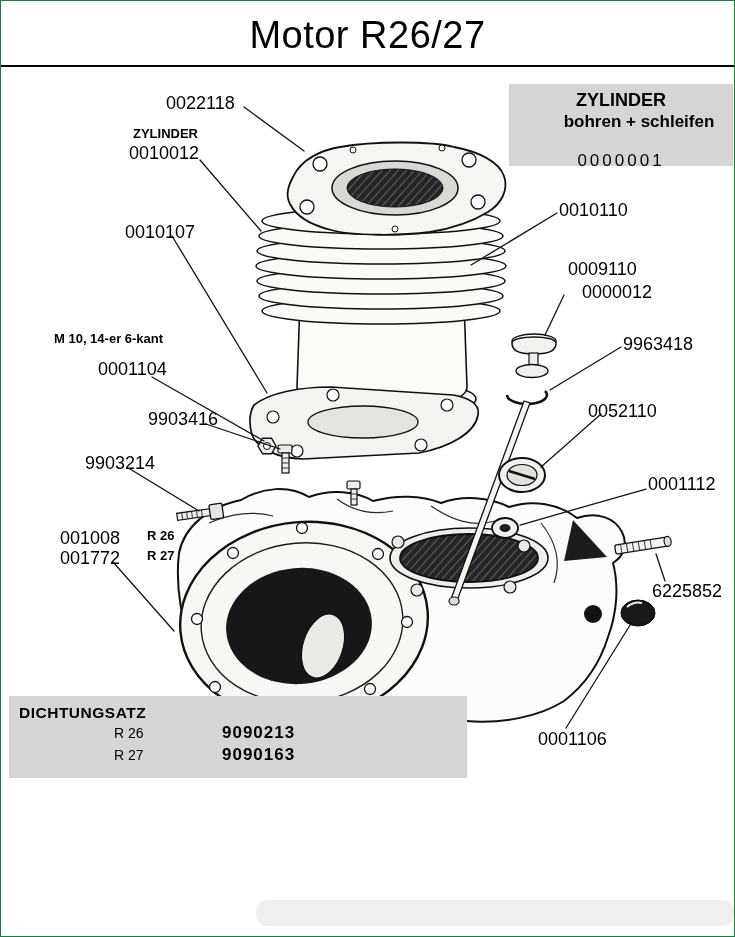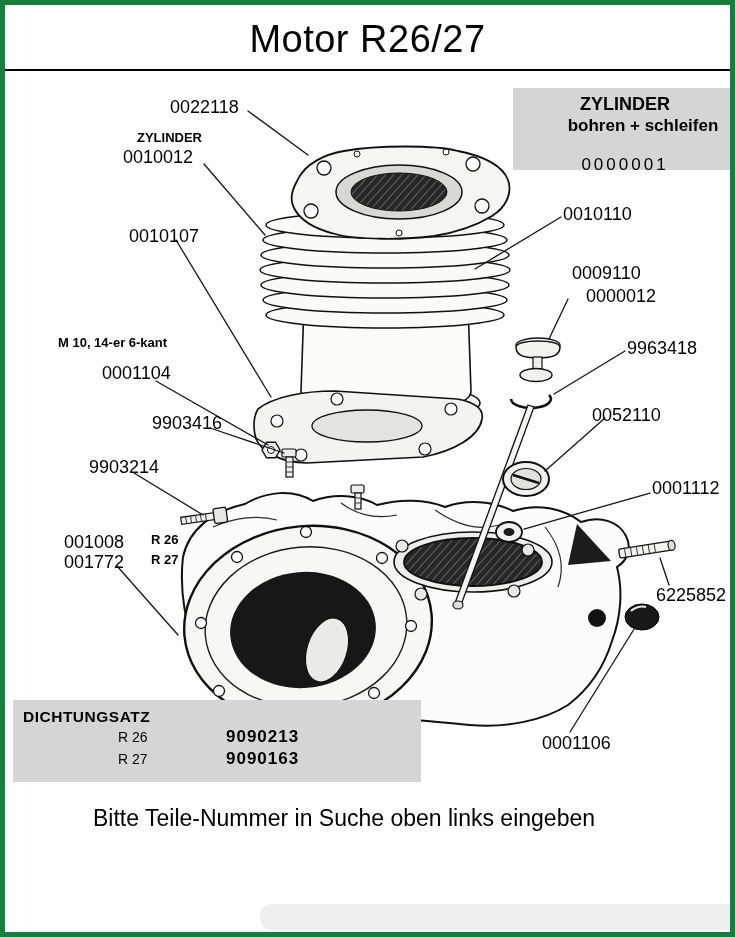--- a/index.html
+++ b/index.html
@@ -1,34 +1,34 @@
 <!DOCTYPE html>
 <html style="--box-bg: #d5d5d5;"><head>
 <meta charset="utf-8">
 <style>
   html,body { margin:0; padding:0; background:#ffffff; }
   .page {
     position:relative; width:735px; height:937px; box-sizing:border-box;
-    border:5px solid #15803d; background:#fff; overflow:hidden;
+    border:1px solid #15803d; background:#fff; overflow:hidden;
     font-family:"Liberation Sans", sans-serif; color:#000;
   }
   .title {
     position:absolute; top:13px; left:0; width:100%; text-align:center;
     font-size:38px; font-weight:400; letter-spacing:0.5px;
   }
   .title-rule { position:absolute; top:64px; left:0; width:100%; height:2px; background:#000; }
   .diagram-svg { position:absolute; top:0; left:0; }
   .plabel { position:absolute; font-size:18px; white-space:nowrap; }
   .cap    { position:absolute; font-size:13px; font-weight:bold; white-space:nowrap; }
   .box    { position:absolute; background:var(--box-bg, #d5d5d5); }
   .zyl-box { left:508px; top:83px; width:224px; height:82px; text-align:center; }
   .zyl-box .zb1 { margin-top:6px;  font-size:18px; font-weight:bold; }
   .zyl-box .zb2 { margin-top:1px;  font-size:17px; font-weight:bold;padding-left:36px; }
   .zyl-box .zb3 { margin-top:19px;  font-size:17px; letter-spacing:3px; }
-  .dicht-box { left:8px; top:695px; width:408px; height:82px; }
+  .dicht-box { left:8px; top:695px; width:458px; height:82px; }
   .db-title  { position:absolute; left:10px; top:8px; font-size:15.5px; font-weight:bold; letter-spacing:0.5px; }
   .db-model  { position:absolute; left:105px; font-size:14px; }
   .db-num    { position:absolute; left:213px; font-size:17px; font-weight:bold; letter-spacing:1px; }
   .footer-line { position:absolute; left:88px; font-size:23px; white-space:nowrap; }
   .smudge { position:absolute; left:255px; top:899px; width:478px; height:26px;
             background:#dcdcdc; opacity:0.45; border-radius:12px; }
 </style>
 </head>
 <body>
 
@@ -196,21 +196,21 @@
       <line x1="129" y1="468" x2="198" y2="510"></line>
       <line x1="645" y1="488" x2="519" y2="524"></line>
       <line x1="112" y1="561" x2="173" y2="630"></line>
       <line x1="664" y1="580" x2="655" y2="553"></line>
       <line x1="565" y1="727" x2="631" y2="621"></line>
     </g>
   </svg>
 
   <div class="plabel" style="left:165px;top:92px">0022118</div>
   <div class="cap" style="left:132px;top:125px">ZYLINDER</div>
-  <div class="plabel" style="left:118px;top:142px">0010012</div>
+  <div class="plabel" style="left:128px;top:142px">0010012</div>
   <div class="plabel" style="left:558px;top:199px">0010110</div>
   <div class="plabel" style="left:124px;top:221px">0010107</div>
   <div class="plabel" style="left:567px;top:258px">0009110</div>
   <div class="plabel" style="left:581px;top:281px">0000012</div>
   <div class="cap" style="left:53px;top:330px">M 10, 14-er 6-kant</div>
   <div class="plabel" style="left:97px;top:358px">0001104</div>
   <div class="plabel" style="left:622px;top:333px">9963418</div>
   <div class="plabel" style="left:147px;top:408px">9903416</div>
   <div class="plabel" style="left:587px;top:400px">0052110</div>
   <div class="plabel" style="left:84px;top:452px">9903214</div>
@@ -229,16 +229,15 @@
   </div>
 
   <div class="box dicht-box">
     <div class="db-title">DICHTUNGSATZ</div>
     <span class="db-model" style="top:29px">R 26</span>
     <span class="db-num" style="top:27px">9090213</span>
     <span class="db-model" style="top:51px">R 27</span>
     <span class="db-num" style="top:49px">9090163</span>
   </div>
 
-  <div class="footer-line" style="top:800px">Bitte Teile-Nummer in Suche oben links eingeben</div>
 
   <div class="smudge"></div>
 </div>
 
 </body></html>

